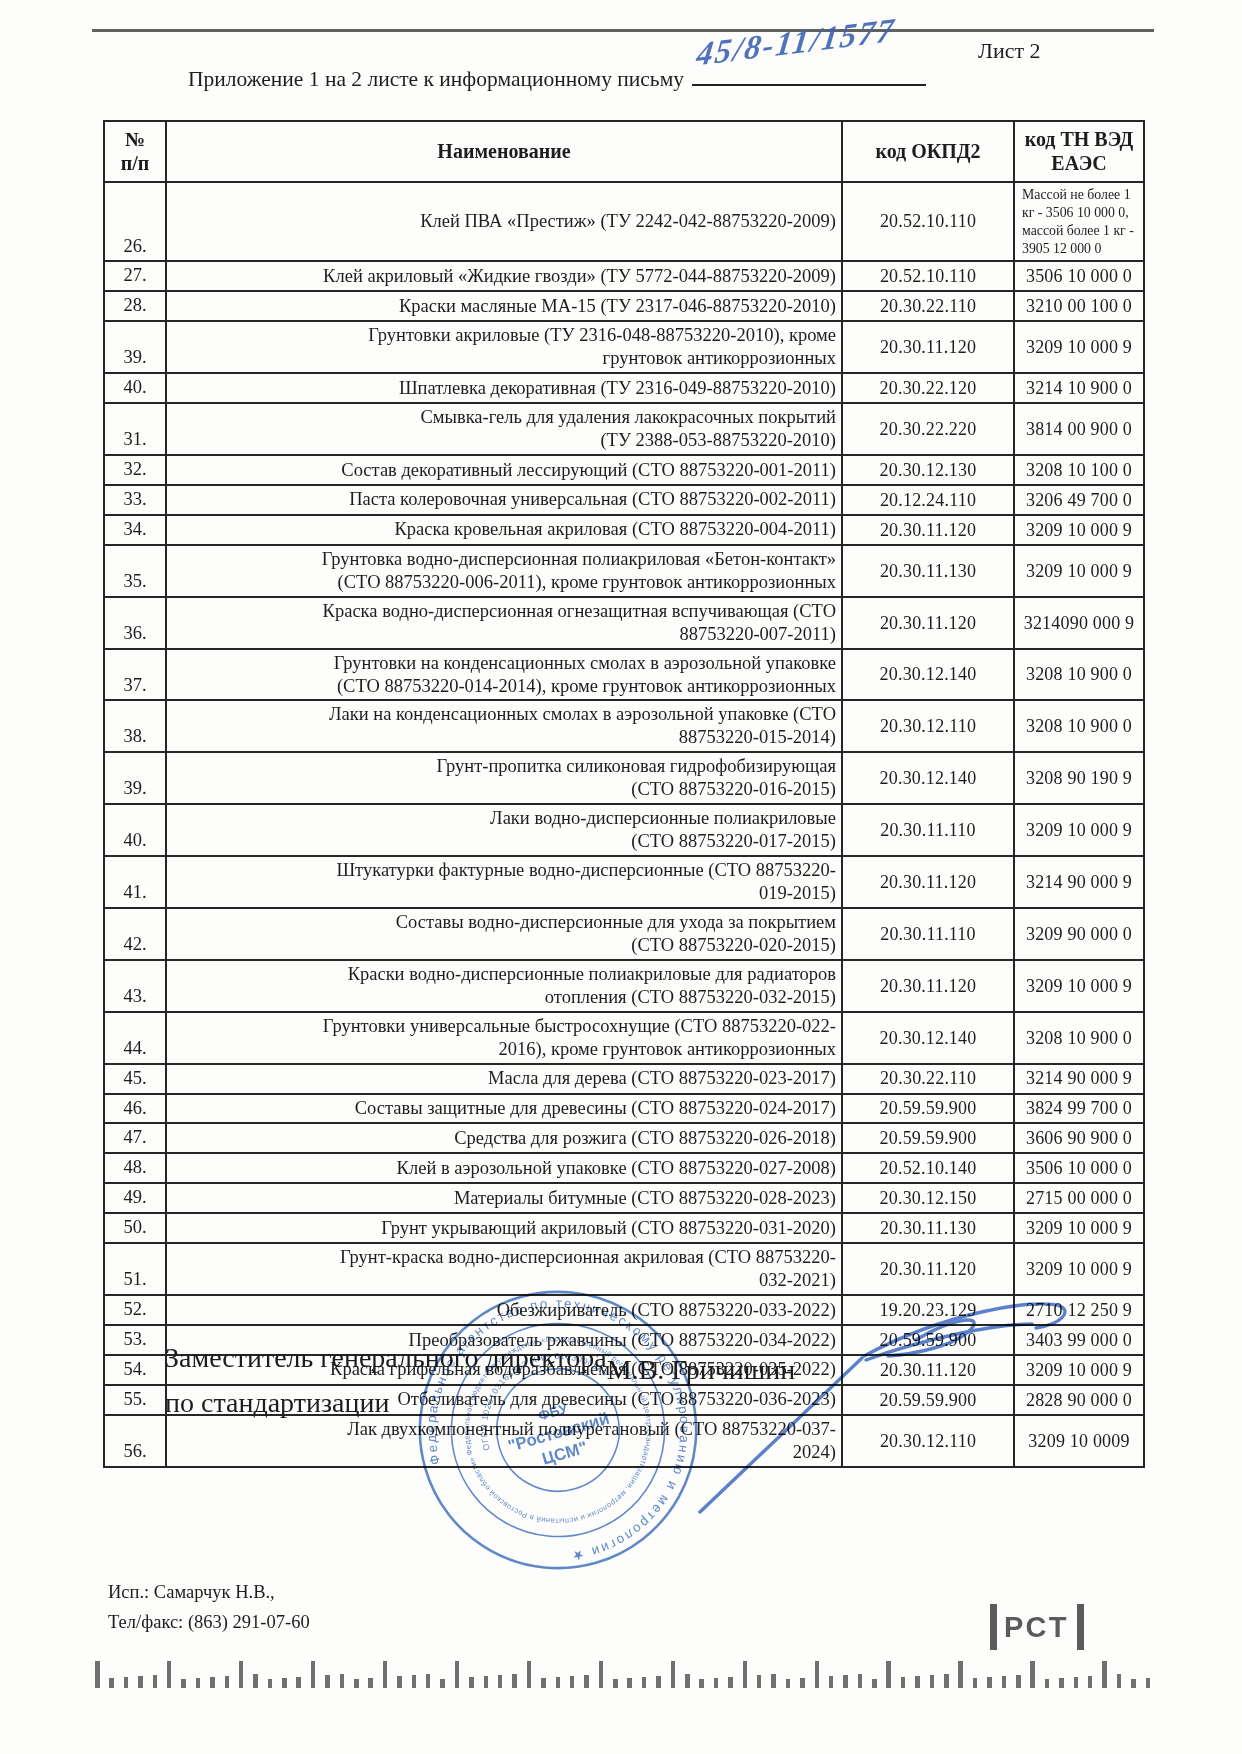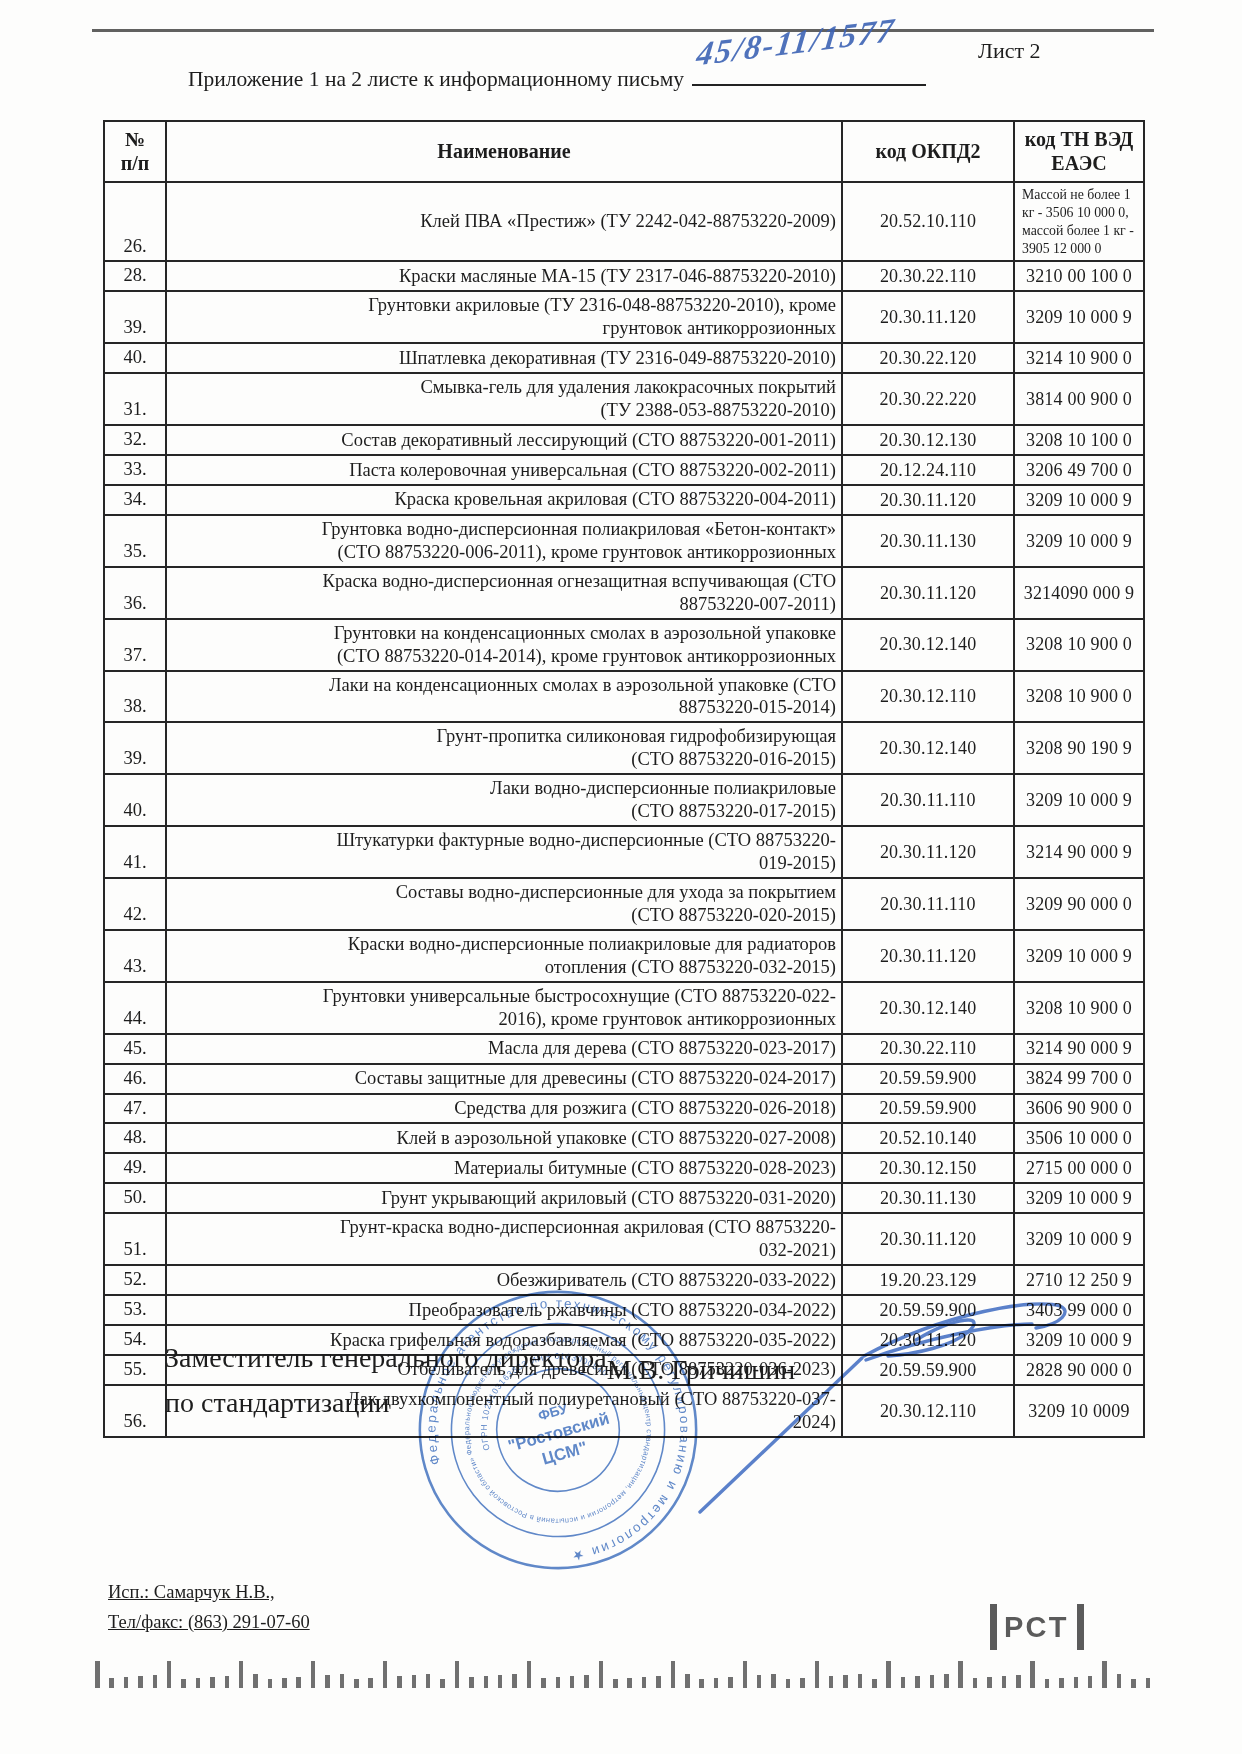--- a/index.html
+++ b/index.html
@@ -29,21 +29,21 @@
   .doc-table td { font-size:18.5px; line-height:1.24; padding:2px 5px; }
   td.cell-num  { text-align:center; vertical-align:bottom; padding-bottom:3px; }
   td.cell-name { text-align:right; padding-left:10px; vertical-align:middle; white-space:pre-line; }
   td.cell-code { text-align:center; vertical-align:middle; font-size:18px; letter-spacing:.2px; }
   td.cell-code.small { font-size:13.8px; text-align:left; line-height:1.3; padding:3px 4px 3px 7px; letter-spacing:0; }
 
   .sig-row { position:absolute; top:1336px; left:165px; width:940px; display:flex; justify-content:flex-start; font-size:28px; }
   .sig-position { white-space:pre-line; line-height:1.6; }
   .sig-name { margin-top:18px; }
 
-  .contacts { position:absolute; left:108px; top:1578px; font-size:18.5px; line-height:1.62;text-decoration:underline; }
+  .contacts { position:absolute; left:108px; top:1578px; font-size:18.5px; line-height:1.62; }
   .contacts div { white-space:nowrap; }
 
   .stamp-wrap { position:absolute; left:410px; top:1282px; width:296px; height:296px; mix-blend-mode:multiply; opacity:.88; pointer-events:none; }
   .ink-wrap   { position:absolute; left:616px; top:1294px; width:460px; height:232px; mix-blend-mode:multiply; opacity:.9; pointer-events:none; }
 
   .fax-bars { position:absolute; left:95px; top:1640px; width:1072px; height:48px; display:flex; align-items:flex-end; }
   .fax-bars .bar { width:4.5px; margin-right:9.9px; background:#4c4c4c; opacity:.8; }
 
   .rst-mark {
     position:absolute; left:990px; top:1604px; height:46px; line-height:46px;
@@ -81,20 +81,26 @@
         <th>код ТН ВЭД
 ЕАЭС</th>
       </tr>
     </thead>
     <tbody>
         <tr>
       <td class="cell-num">26.</td>
       <td class="cell-name">Клей ПВА «Престиж» (ТУ 2242-042-88753220-2009)</td>
       <td class="cell-code">20.52.10.110</td>
       <td class="cell-code cell-tn small">Массой не более 1 кг - 3506 10 000 0, массой более 1 кг - 3905 12 000 0</td>
+    </tr>
+        <tr>
+      <td class="cell-num">27.</td>
+      <td class="cell-name">Клей акриловый «Жидкие гвозди» (ТУ 5772-044-88753220-2009)</td>
+      <td class="cell-code">20.52.10.110</td>
+      <td class="cell-code cell-tn">3506 10 000 0</td>
     </tr>
         <tr>
       <td class="cell-num">28.</td>
       <td class="cell-name">Краски масляные МА-15 (ТУ 2317-046-88753220-2010)</td>
       <td class="cell-code">20.30.22.110</td>
       <td class="cell-code cell-tn">3210 00 100 0</td>
     </tr>
         <tr>
       <td class="cell-num">39.</td>
       <td class="cell-name">Грунтовки акриловые (ТУ 2316-048-88753220-2010), кроме

